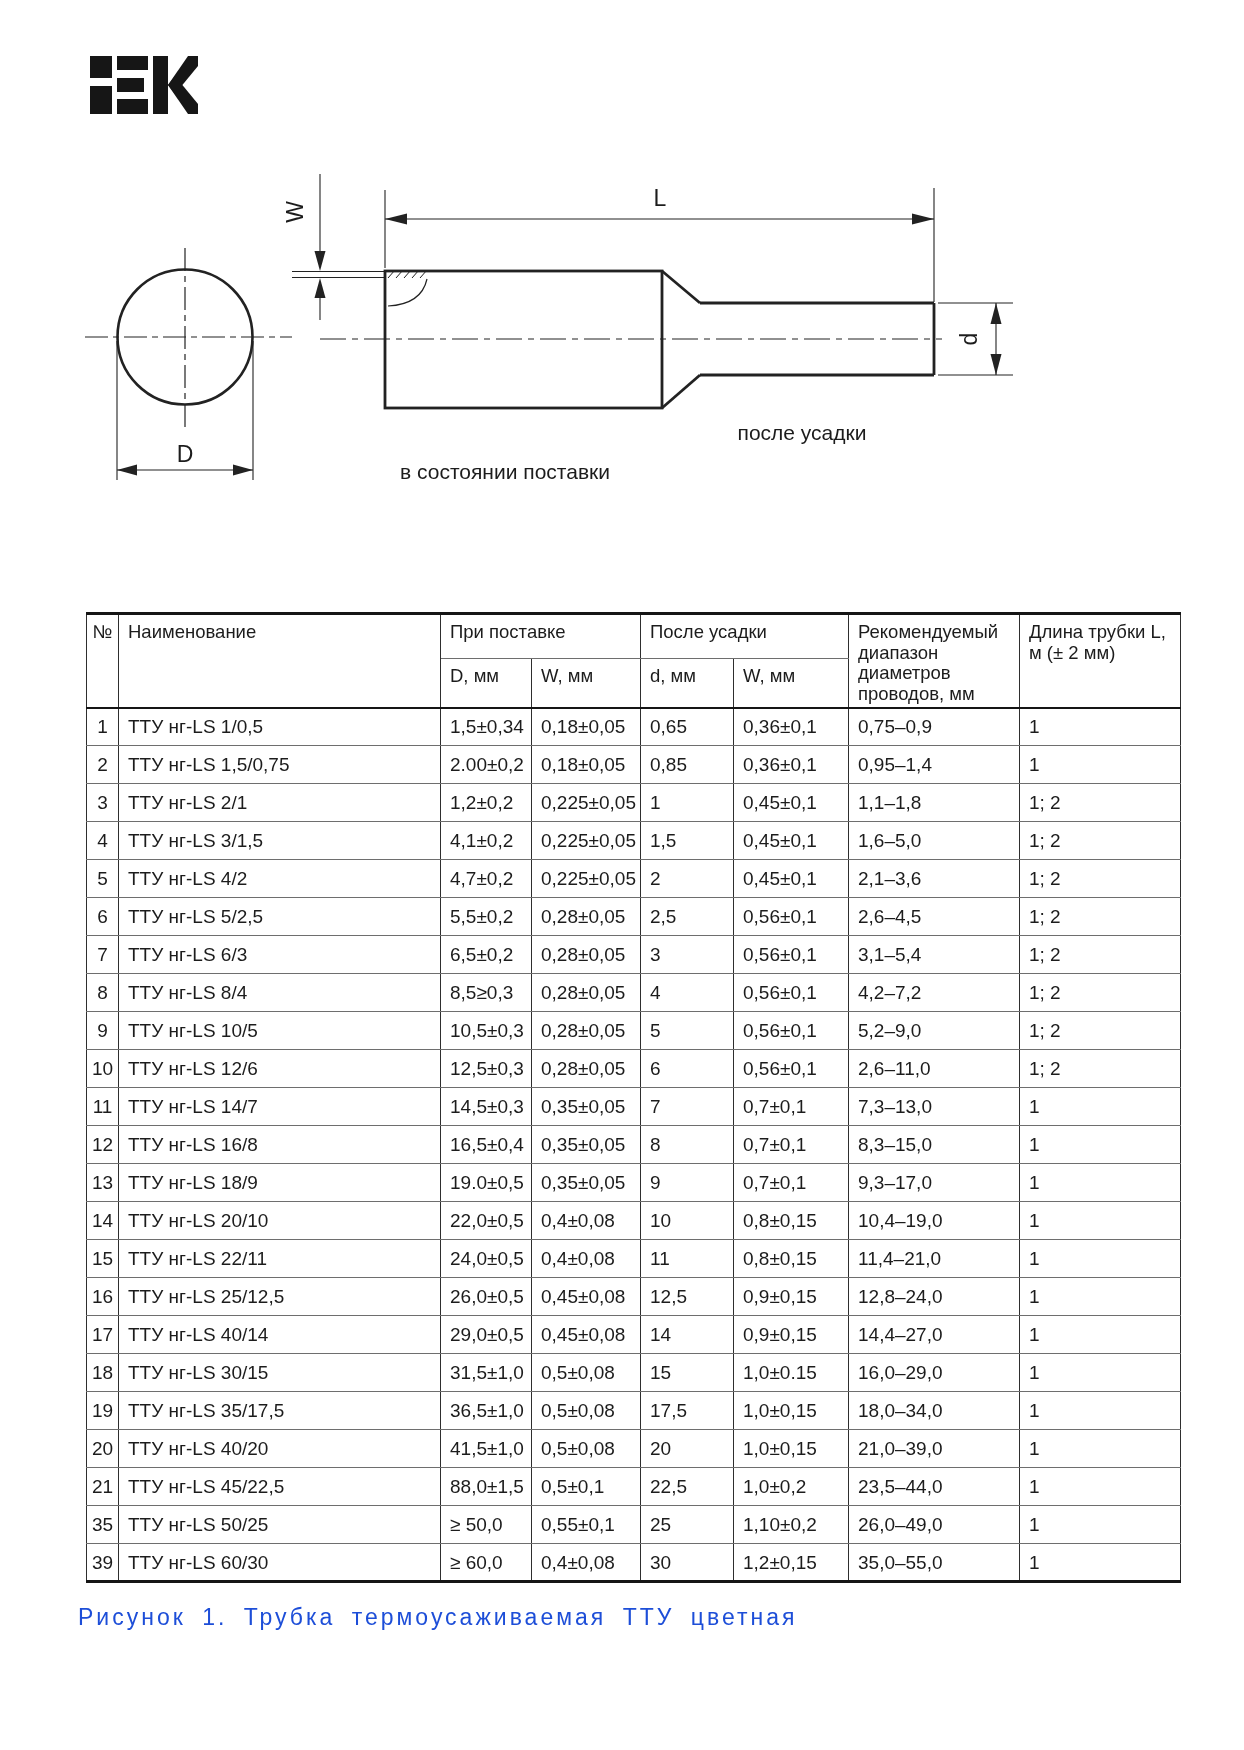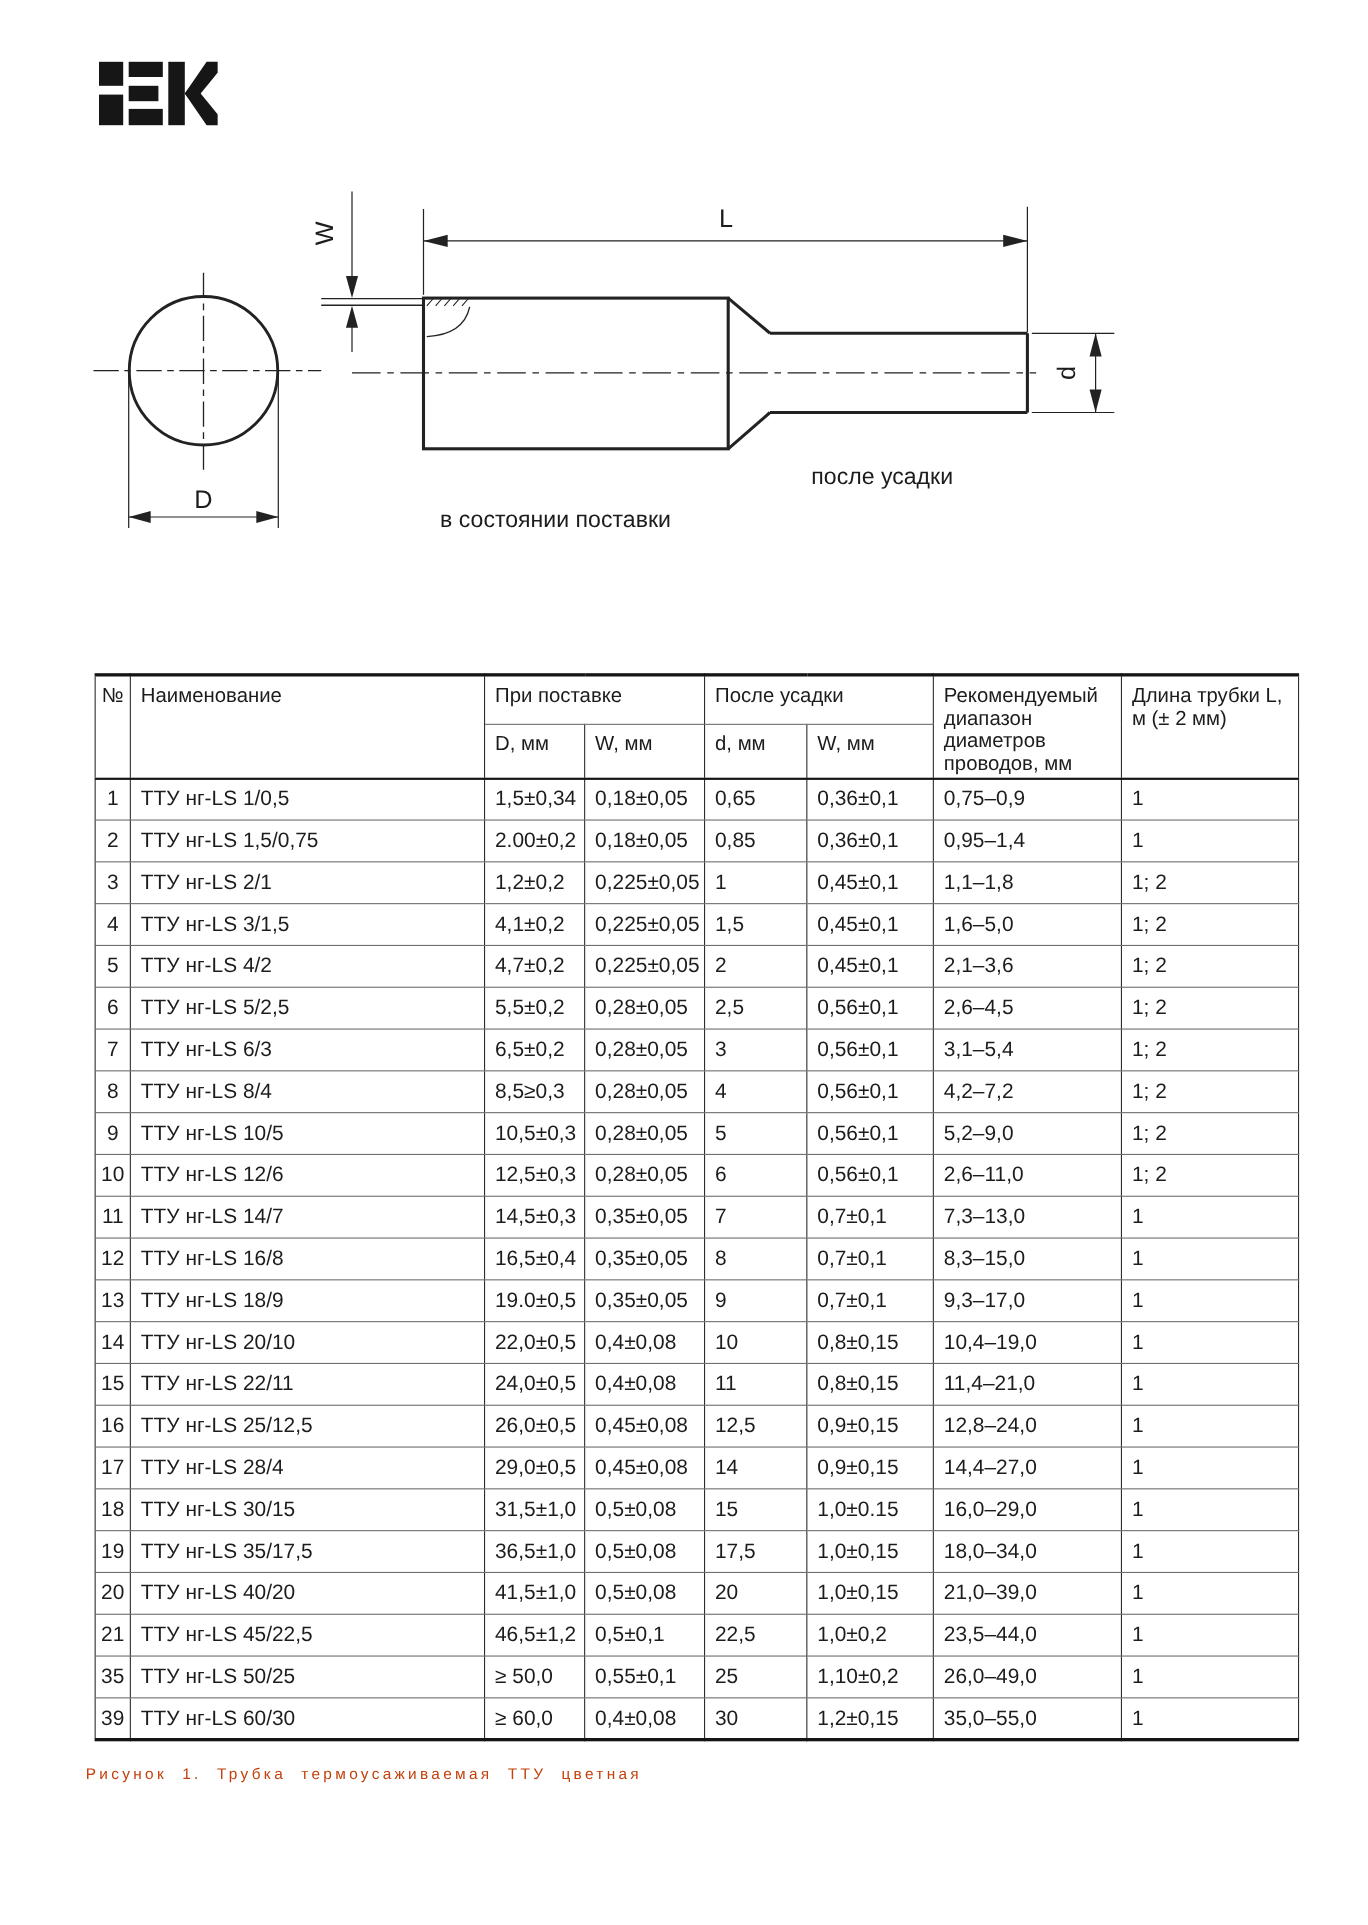--- a/index.html
+++ b/index.html
@@ -28,22 +28,22 @@
     overflow:hidden;white-space:normal;
   }
   table.spec thead th{vertical-align:top;padding-top:7px;font-size:18.5px;}
   table.spec thead tr.grp{height:42px;}
   table.spec thead tr.sub{height:46px;}
   table.spec thead{border-bottom:2.5px solid #151515;}
   table.spec tbody tr{height:38px;}
   table.spec tbody td{vertical-align:middle;}
   table.spec .c-num{text-align:center;padding-left:2px;padding-right:2px;}
   .caption{
-    position:absolute;left:78px;top:1604px;font-size:14px;
-    letter-spacing:3px;word-spacing:7px;color:#c2410c;
+    position:absolute;left:78px;top:1604px;font-size:23px;
+    letter-spacing:3px;word-spacing:7px;color:#1d4ed8;
   }
 </style>
 </head>
 <body>
 
 <div class="page">
 
   <div class="logo" aria-label="IEK">
     <svg width="108" height="58" viewBox="0 0 108 58">
       <g fill="#161616">
@@ -300,21 +300,21 @@
             <td>ТТУ нг-LS 25/12,5</td>
             <td>26,0±0,5</td>
             <td>0,45±0,08</td>
             <td>12,5</td>
             <td>0,9±0,15</td>
             <td>12,8–24,0</td>
             <td>1</td>
           </tr>
           <tr>
             <td class="c-num">17</td>
-            <td>ТТУ нг-LS 28/4</td>
+            <td>ТТУ нг-LS 40/14</td>
             <td>29,0±0,5</td>
             <td>0,45±0,08</td>
             <td>14</td>
             <td>0,9±0,15</td>
             <td>14,4–27,0</td>
             <td>1</td>
           </tr>
           <tr>
             <td class="c-num">18</td>
             <td>ТТУ нг-LS 30/15</td>
@@ -341,21 +341,21 @@
             <td>41,5±1,0</td>
             <td>0,5±0,08</td>
             <td>20</td>
             <td>1,0±0,15</td>
             <td>21,0–39,0</td>
             <td>1</td>
           </tr>
           <tr>
             <td class="c-num">21</td>
             <td>ТТУ нг-LS 45/22,5</td>
-            <td>46,5±1,2</td>
+            <td>88,0±1,5</td>
             <td>0,5±0,1</td>
             <td>22,5</td>
             <td>1,0±0,2</td>
             <td>23,5–44,0</td>
             <td>1</td>
           </tr>
           <tr>
             <td class="c-num">35</td>
             <td>ТТУ нг-LS 50/25</td>
             <td>≥ 50,0</td>

